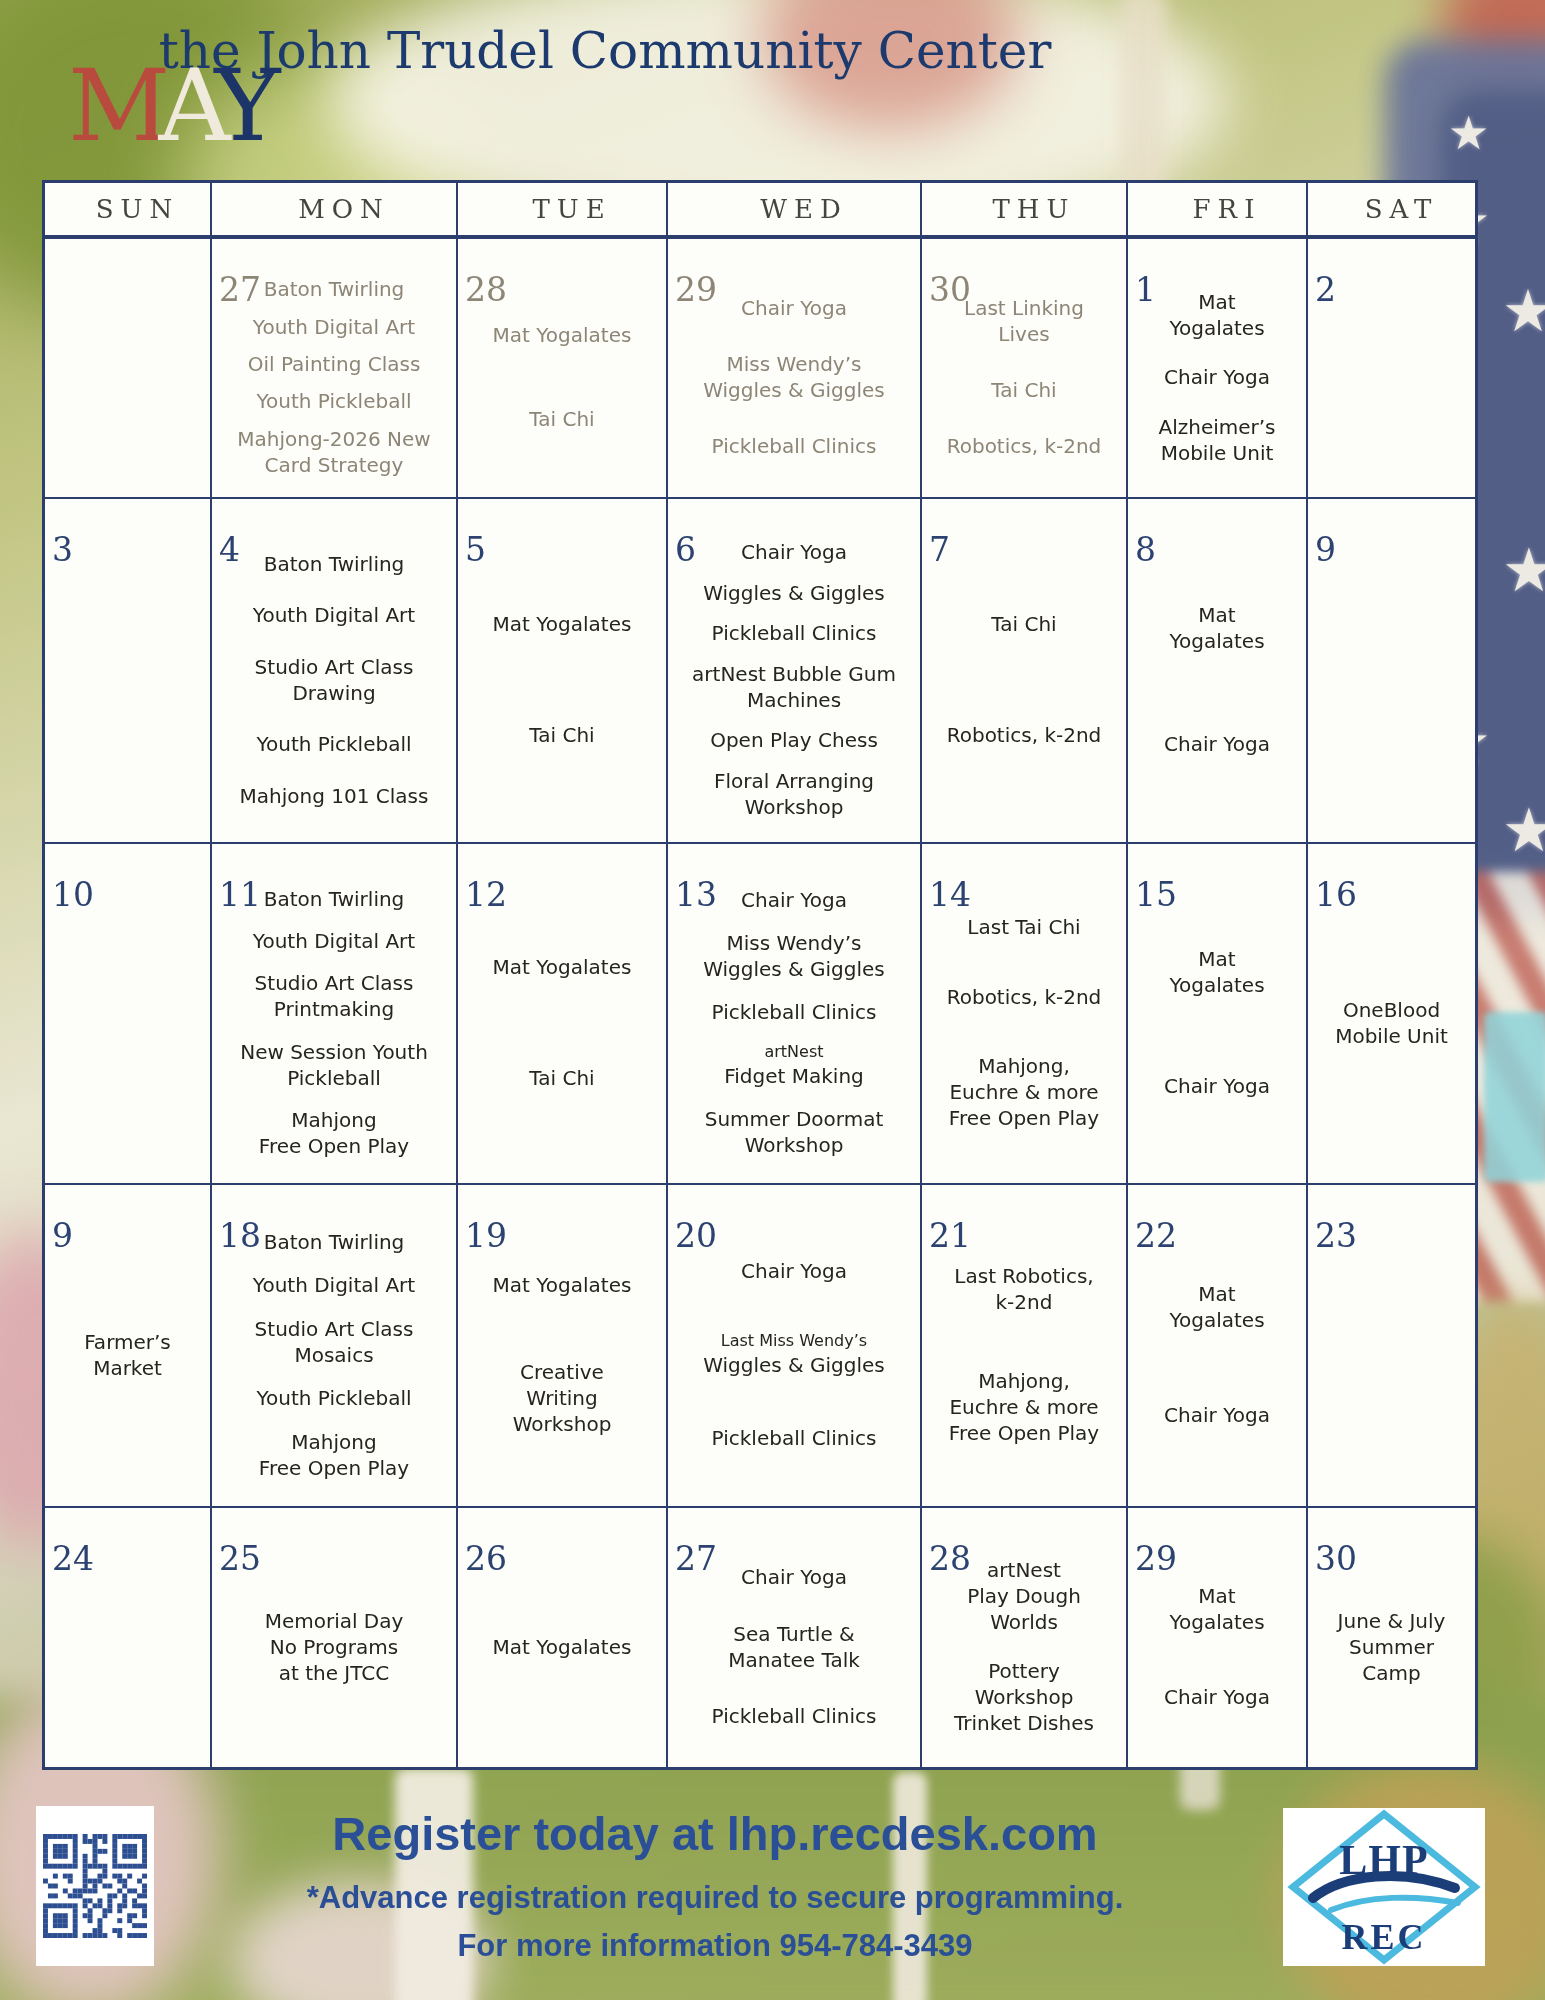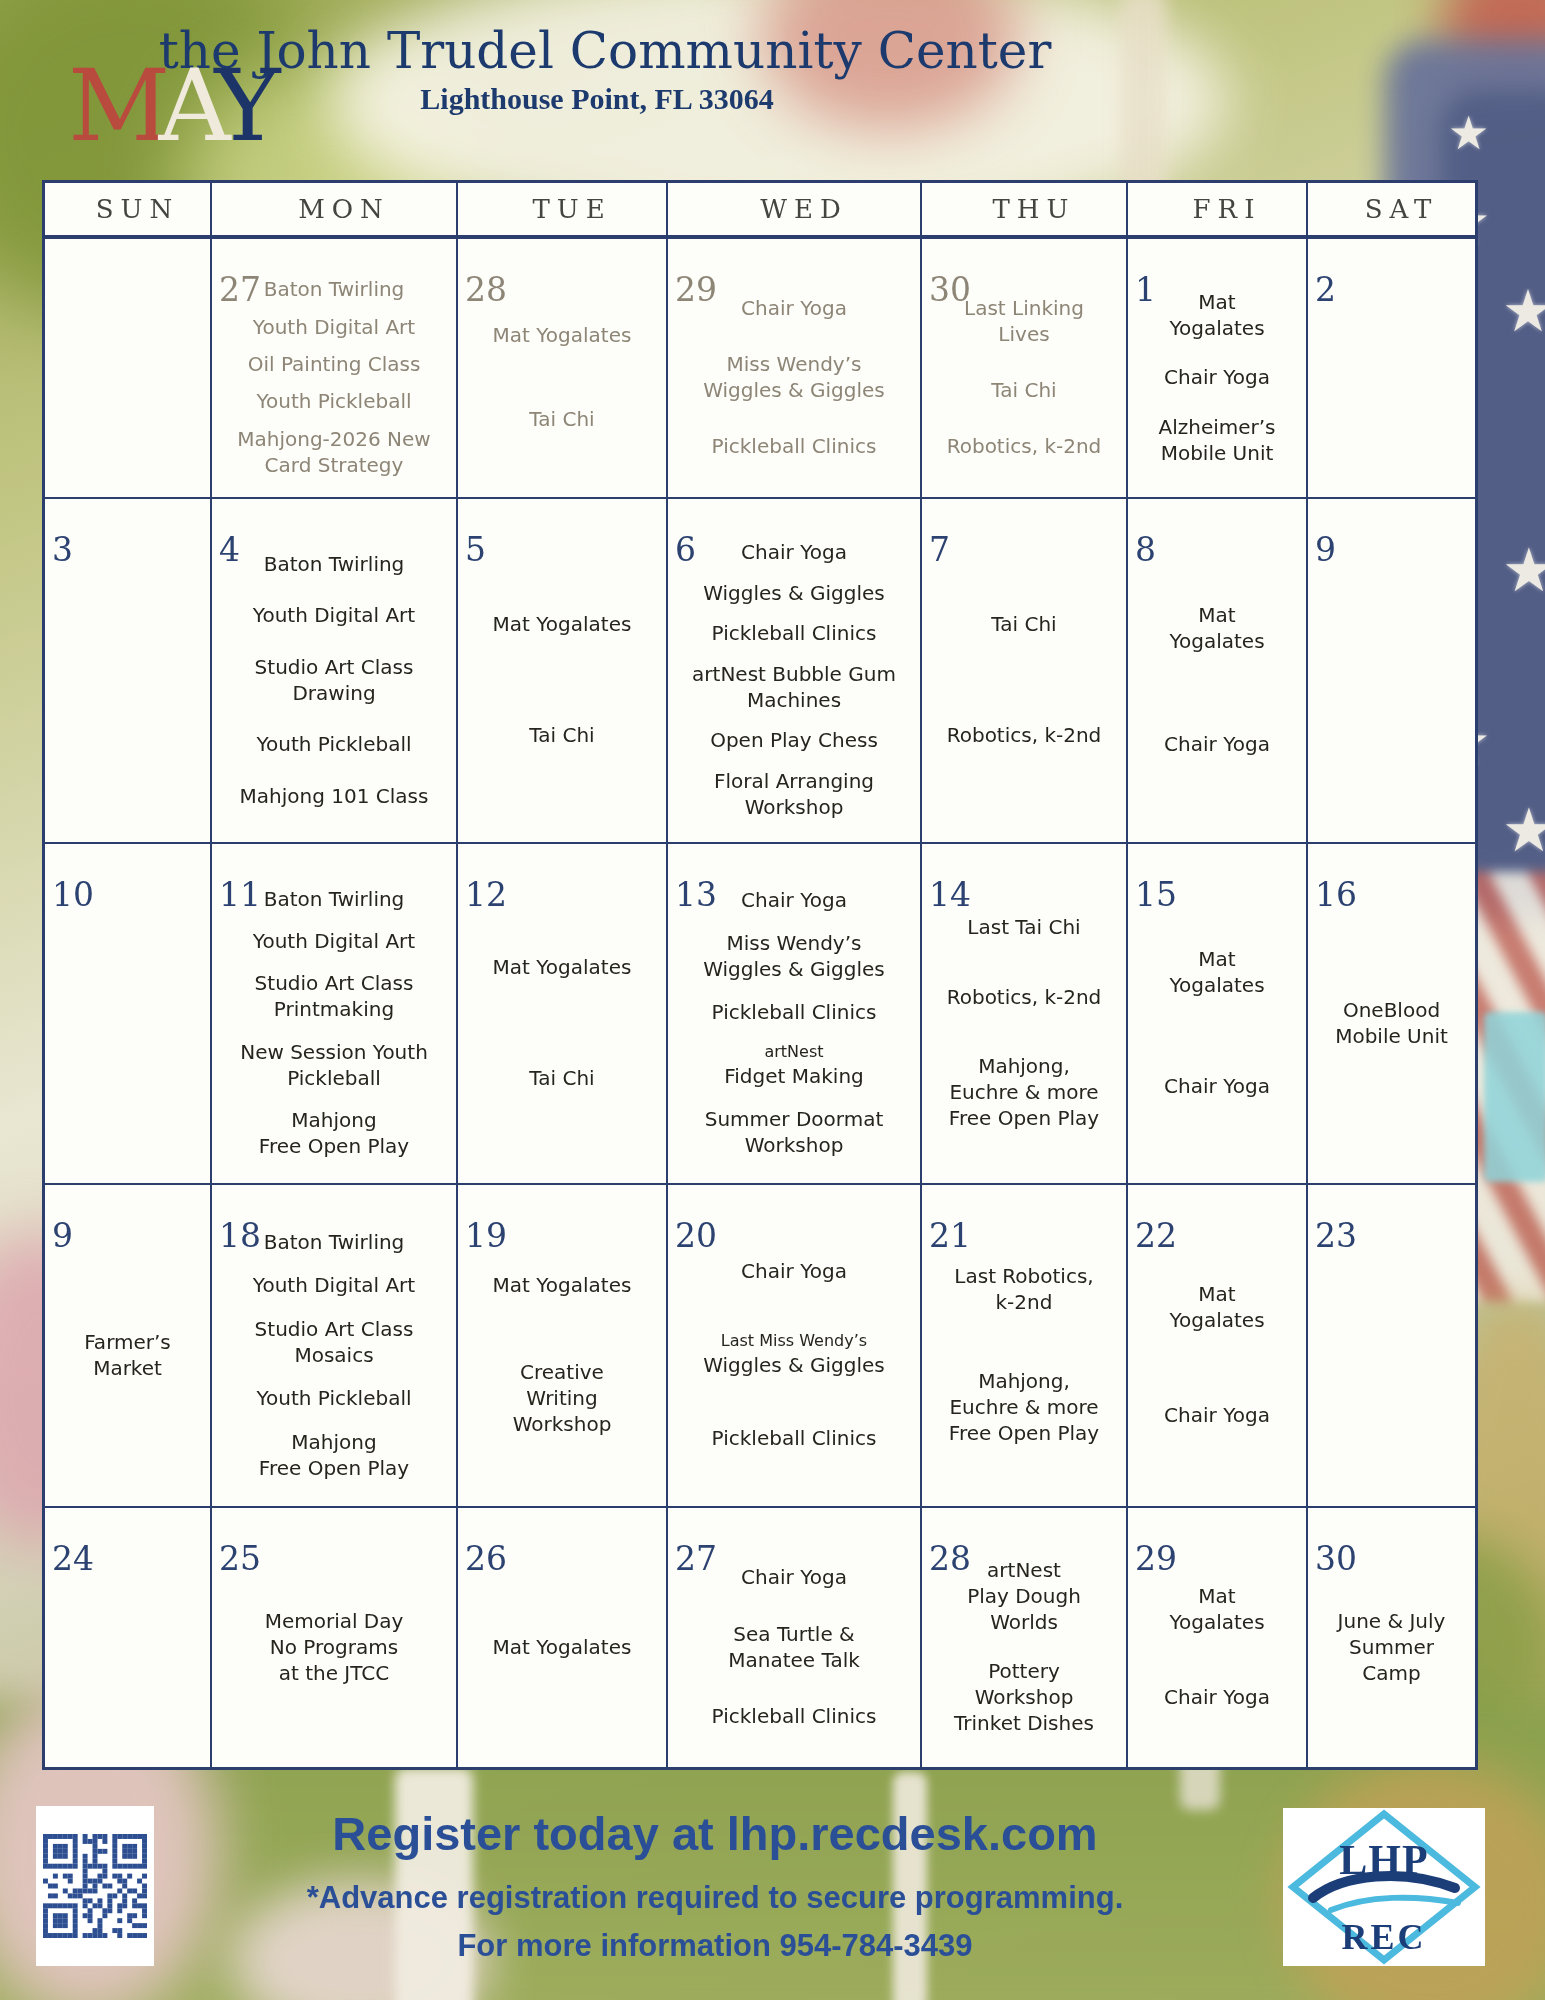--- a/index.html
+++ b/index.html
@@ -87,21 +87,20 @@
     <div class="blob" style="left:-40px;top:1680px;width:260px;height:340px;background:#ecc9ce;filter:blur(30px);opacity:.85"></div>
     <div class="blob" style="left:230px;top:1880px;width:260px;height:160px;background:#f2dde0;filter:blur(24px);opacity:.8"></div>
     <div class="blob" style="left:395px;top:1768px;width:78px;height:250px;background:#f1ece0;filter:blur(6px);opacity:.95;border-radius:10px"></div>
     <div class="blob" style="left:893px;top:1772px;width:34px;height:240px;background:#efe9dc;filter:blur(5px);opacity:.9;border-radius:10px"></div>
     <div class="blob" style="left:1180px;top:1640px;width:40px;height:170px;background:#e8e2d4;filter:blur(6px);opacity:.8;border-radius:10px"></div>
   </div>
 
   <div class="title">the John Trudel Community Center</div>
   <div class="may" id="may"><span style="color: rgb(185, 74, 62);">M</span><span style="color: rgb(239, 234, 219);">A</span><span style="color: rgb(28, 52, 104);">Y</span></div>
   <div class="address">
-    <div>Lighthouse Point, FL 33064</div>
   </div>
 
   <div class="calendar" id="cal">
       <div class="dowcell">SUN</div>
       <div class="dowcell">MON</div>
       <div class="dowcell">TUE</div>
       <div class="dowcell">WED</div>
       <div class="dowcell">THU</div>
       <div class="dowcell">FRI</div>
       <div class="dowcell">SAT</div>

